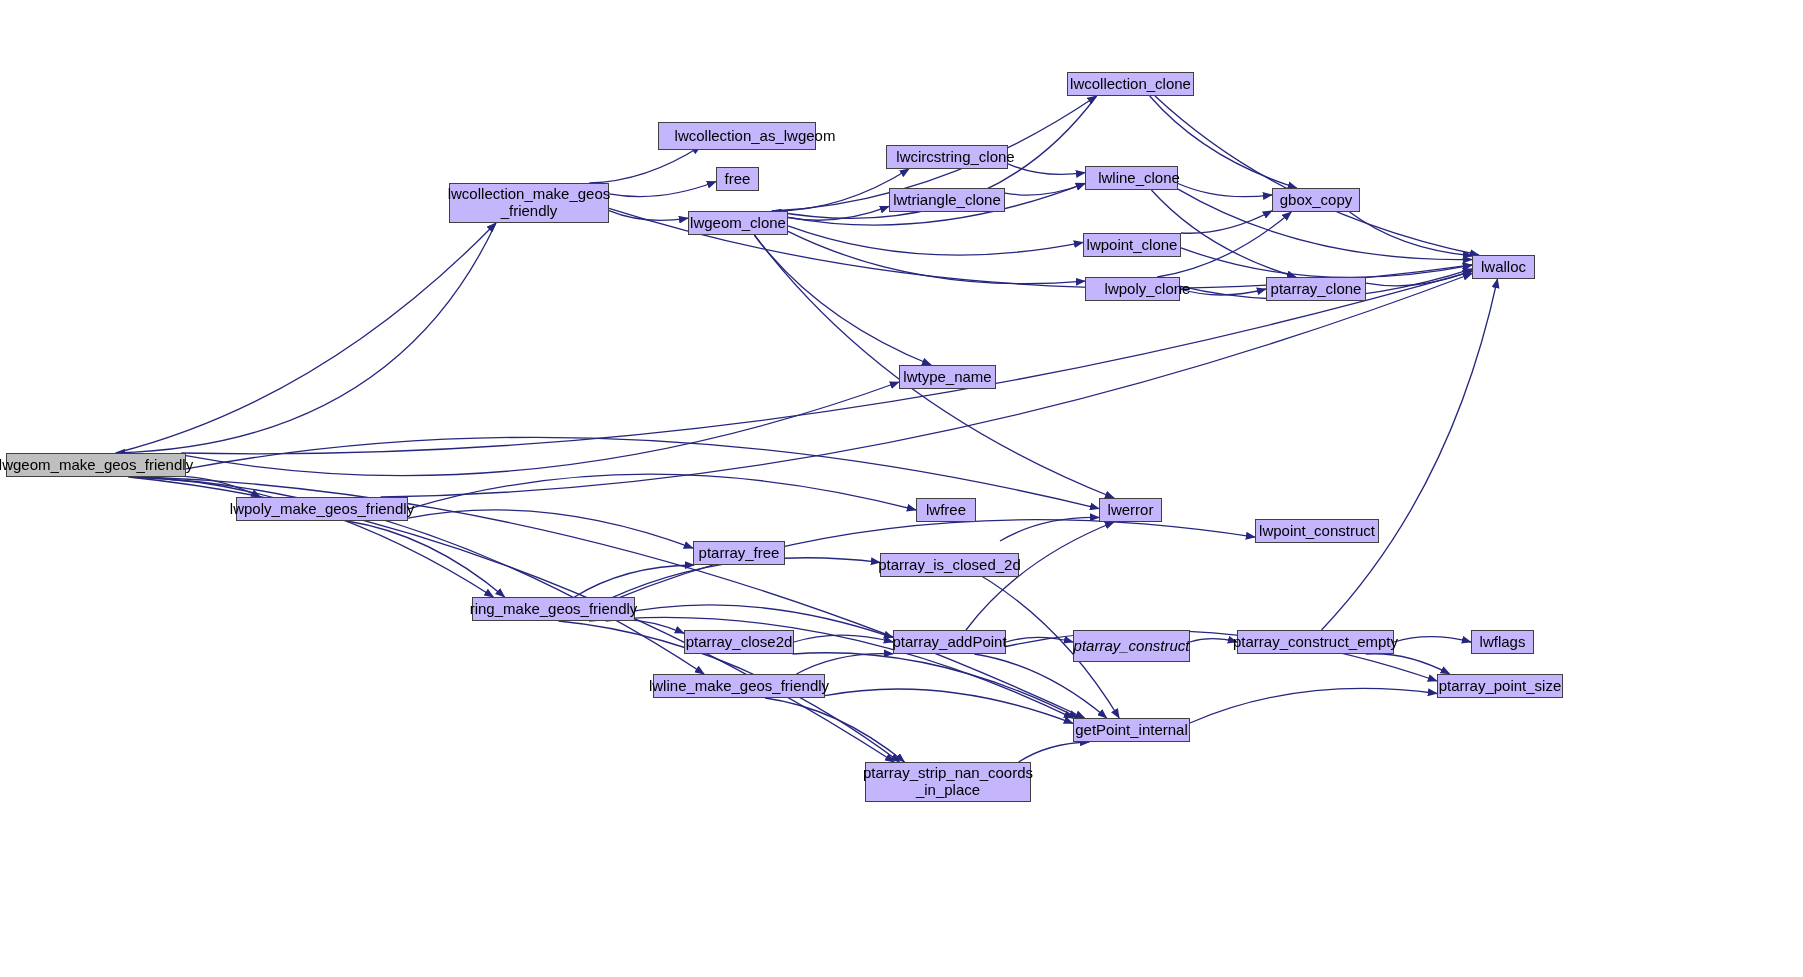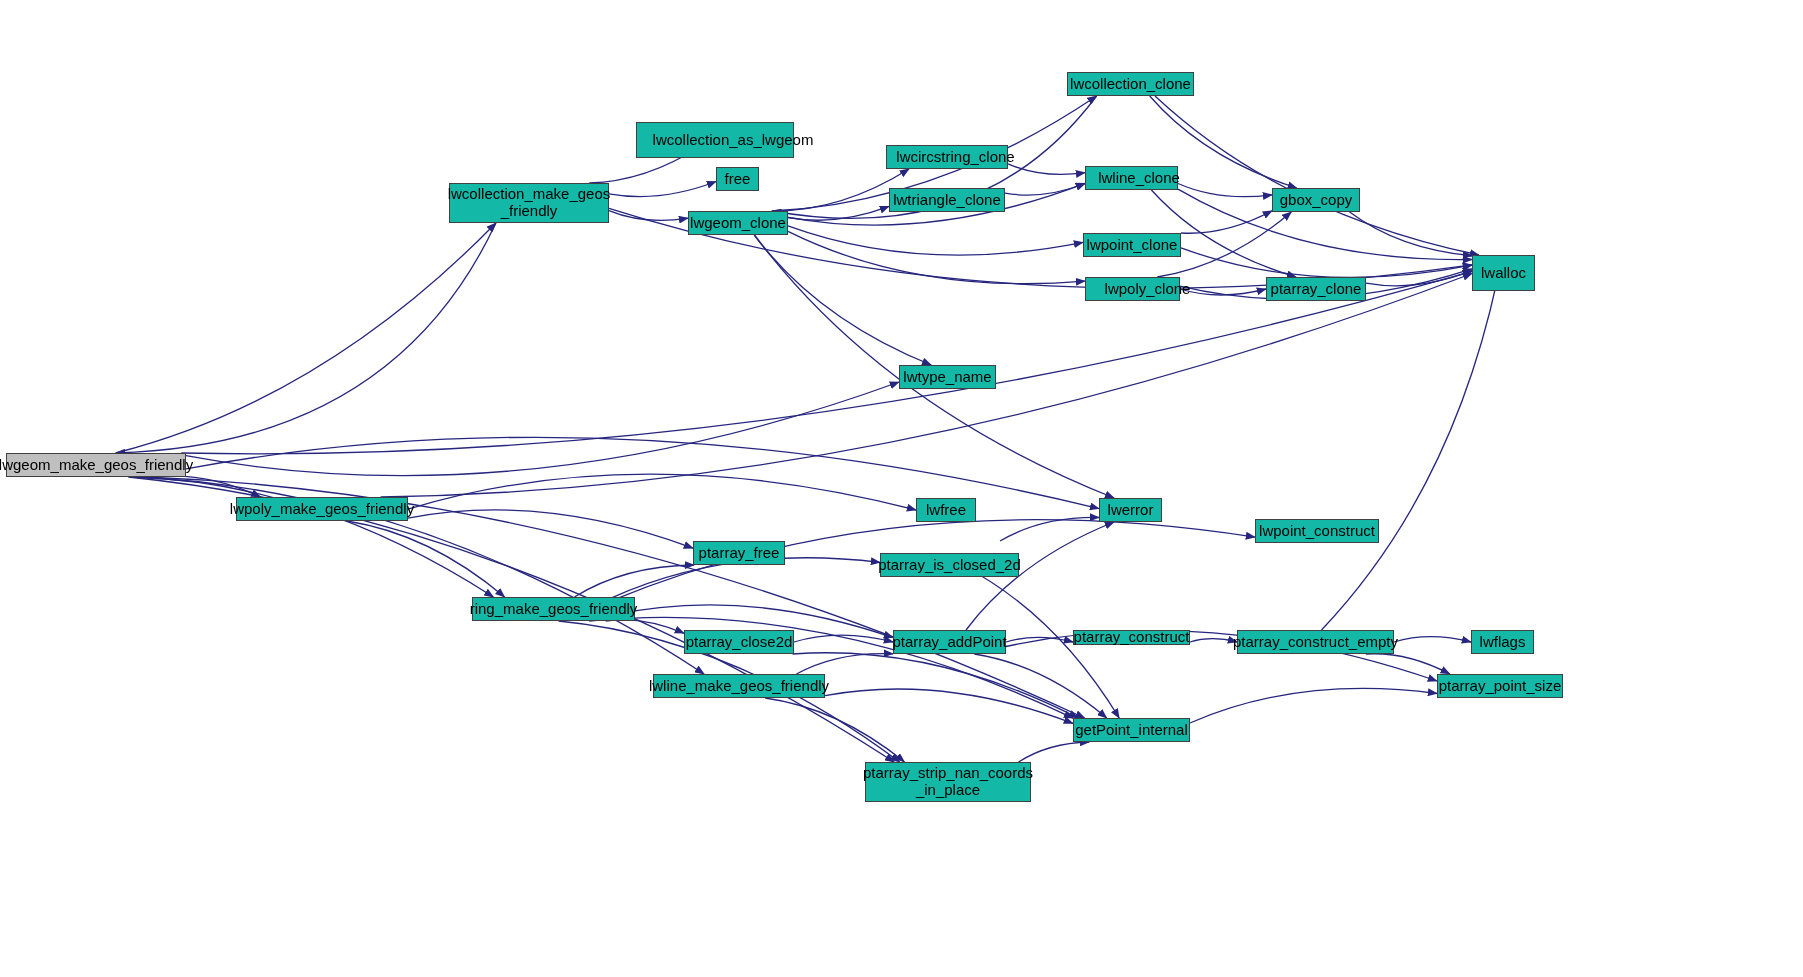--- a/index.html
+++ b/index.html
@@ -1,19 +1,19 @@
 <!DOCTYPE html>
 <html><head>
 <meta charset="utf-8">
 <style>
   html,body{margin:0;padding:0;background:#ffffff;}
   body{font-family:"Liberation Sans",sans-serif;}
   #canvas{position:relative;width:1803px;height:977px;background:#ffffff;overflow:hidden;}
   svg#edges{position:absolute;left:0;top:0;width:1803px;height:977px;}
-  .node{position:absolute;box-sizing:border-box;border:1px solid #404040;background:#14b8a6;
+  .node{position:absolute;box-sizing:border-box;border:1px solid #404040;background:#c4b5fd;
         display:flex;align-items:center;justify-content:center;text-align:center;
         font-family:"Liberation Sans",sans-serif;font-size:15px;color:#000000;line-height:1.12;
         white-space:pre-line;}
   .node.root{background:#bfbfbf;border-color:#404040;}
 </style>
 </head>
 <body>
 
 <div id="canvas">
   <svg id="edges" viewBox="0 0 1803 977">
@@ -87,43 +87,43 @@
         <path d="M825.0,695.6 C909.6,680.0 993.5,693.2 1073.0,723.4" marker-end="url(#ah)"></path>
         <path d="M765.1,698.0 C817.5,705.2 863.9,729.0 904.5,762.0" marker-end="url(#ah)"></path>
         <path d="M1190.0,723.0 C1268.6,688.6 1353.0,682.3 1437.0,693.5" marker-end="url(#ah)"></path>
         <path d="M1018.6,762.0 C1039.9,748.3 1064.2,742.6 1089.2,742.0" marker-end="url(#ah)"></path>
       </g>
   </svg>
   <div id="nodes">
       <div class="node root" style="left: 6px; top: 453px; width: 180px; height: 24px;">lwgeom_make_geos_friendly</div>
       <div class="node" style="left: 449px; top: 183px; width: 160px; height: 40px;">lwcollection_make_geos
 _friendly</div>
-      <div class="node" style="left: 636px; top: 122px; width: 158px; height: 36px; padding-left: 36px;">lwcollection_as_lwgeom</div>
+      <div class="node" style="left: 658px; top: 122px; width: 158px; height: 28px; padding-left: 36px;">lwcollection_as_lwgeom</div>
       <div class="node" style="left: 716px; top: 167px; width: 43px; height: 24px;">free</div>
       <div class="node" style="left: 688px; top: 211px; width: 100px; height: 24px;">lwgeom_clone</div>
       <div class="node" style="left: 1067px; top: 72px; width: 127px; height: 24px;">lwcollection_clone</div>
       <div class="node" style="left: 886px; top: 145px; width: 122px; height: 24px; padding-left: 17px;">lwcircstring_clone</div>
       <div class="node" style="left: 889px; top: 188px; width: 116px; height: 24px;">lwtriangle_clone</div>
       <div class="node" style="left: 1085px; top: 166px; width: 93px; height: 24px; padding-left: 15px;">lwline_clone</div>
       <div class="node" style="left: 1083px; top: 233px; width: 98px; height: 24px;">lwpoint_clone</div>
       <div class="node" style="left: 1085px; top: 277px; width: 95px; height: 24px; padding-left: 30px;">lwpoly_clone</div>
       <div class="node" style="left: 1272px; top: 188px; width: 88px; height: 24px;">gbox_copy</div>
       <div class="node" style="left: 1266px; top: 277px; width: 100px; height: 24px;">ptarray_clone</div>
-      <div class="node" style="left: 1472px; top: 255px; width: 63px; height: 36px;">lwalloc</div>
+      <div class="node" style="left: 1472px; top: 255px; width: 63px; height: 24px;">lwalloc</div>
       <div class="node" style="left: 899px; top: 365px; width: 97px; height: 24px;">lwtype_name</div>
       <div class="node" style="left: 1099px; top: 498px; width: 63px; height: 24px;">lwerror</div>
       <div class="node" style="left: 916px; top: 498px; width: 60px; height: 24px;">lwfree</div>
       <div class="node" style="left: 236px; top: 497px; width: 172px; height: 24px;">lwpoly_make_geos_friendly</div>
       <div class="node" style="left: 1255px; top: 519px; width: 124px; height: 24px;">lwpoint_construct</div>
       <div class="node" style="left: 693px; top: 541px; width: 92px; height: 24px;">ptarray_free</div>
       <div class="node" style="left: 880px; top: 541px; width: 139px; height: 24px; margin-top: 12px;">ptarray_is_closed_2d</div>
       <div class="node" style="left: 448px; top: 597px; width: 163px; height: 24px; margin-left: 24px;">ring_make_geos_friendly</div>
       <div class="node" style="left: 684px; top: 630px; width: 110px; height: 24px;">ptarray_close2d</div>
       <div class="node" style="left: 893px; top: 630px; width: 113px; height: 24px;">ptarray_addPoint</div>
-      <div class="node" style="left: 1073px; top: 630px; width: 117px; height: 15px;">ptarray_construct</div>
+      <div class="node" style="left: 1073px; top: 630px; width: 117px; height: 32px; font-style: italic;">ptarray_construct</div>
       <div class="node" style="left: 1237px; top: 630px; width: 157px; height: 24px;">ptarray_construct_empty</div>
       <div class="node" style="left: 1471px; top: 630px; width: 63px; height: 24px;">lwflags</div>
       <div class="node" style="left: 653px; top: 674px; width: 172px; height: 24px;">lwline_make_geos_friendly</div>
       <div class="node" style="left: 1073px; top: 718px; width: 117px; height: 24px;">getPoint_internal</div>
       <div class="node" style="left: 1437px; top: 674px; width: 126px; height: 24px;">ptarray_point_size</div>
       <div class="node" style="left: 865px; top: 762px; width: 166px; height: 40px;">ptarray_strip_nan_coords
 _in_place</div>
     </div>
 </div>
 

